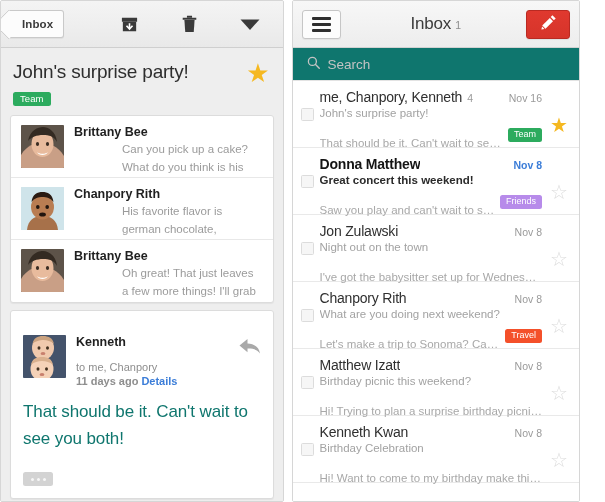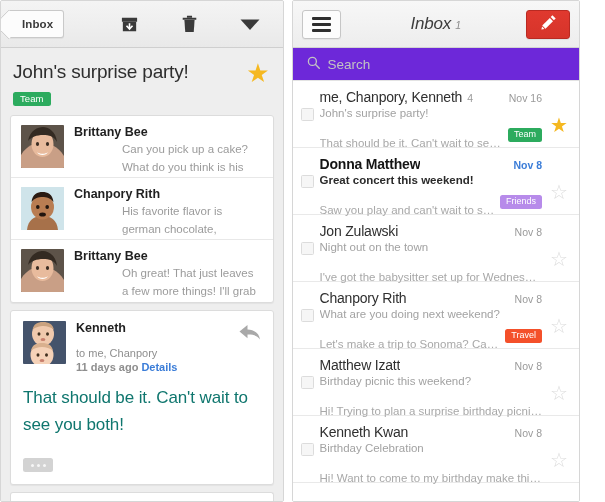--- a/index.html
+++ b/index.html
@@ -143,21 +143,21 @@
   }
   .msg-snippet {
     font-size: 11.5px;
     color: #9b9b9b;
     line-height: 1.5;
     -webkit-mask-image: linear-gradient(to bottom, #000 55%, rgba(0,0,0,.25) 100%);
     mask-image: linear-gradient(to bottom, #000 55%, rgba(0,0,0,.25) 100%);
     margin-left: 48px;
   }
 
-  .msg-open { padding: 10px 12px 12px 12px; }
+  .msg-open { padding: 24px 12px 12px 12px; }
   .msg-open-head { display: flex; gap: 10px; position: relative; }
   .msg-meta { flex: 1 1 auto; min-width: 0; }
   .msg-to { font-size: 11px; color: #8e8e8e; margin-top: 12px; }
   .msg-time { font-size: 11px; color: #8e8e8e; margin-top: 2px; font-weight: bold; }
   .msg-details { color: #3b7dd8; margin-left: 3px; }
   .reply-ico { flex: 0 0 auto; padding-top: 2px; }
   .msg-text {
     font-size: 17px;
     color: #0f766e;
     line-height: 1.55;
@@ -188,21 +188,20 @@
     flex-direction: column;
   }
   .inbox-toolbar {
     height: 47px; flex: 0 0 47px;
     background: linear-gradient(#f7f7f7, #ededed);
     border-bottom: 1px solid #d2d2d2;
     display: flex;
     align-items: center;
     padding: 16px 9px;
     position: relative;
-    font-style: italic;
   }
   .hamburger {
     width: 39px; height: 29px;
     background: #fcfcfc;
     border: 1px solid #c6c6c6;
     border-radius: 3px;
     display: flex;
     flex-direction: column;
     align-items: center;
     justify-content: center;
@@ -230,21 +229,21 @@
     box-shadow: 0 1px 1px rgba(0,0,0,.07);
     position: relative; z-index: 2;
   }
   .search-bar {
     height: 33px; flex: 0 0 33px;
     border-bottom: 1px solid #e3e3e3;
     display: flex;
     align-items: center;
     gap: 8px;
     padding: 0 14px;
-    background: #6d28d9;
+    background: #0f766e;
   }
   .search-text { font-size: 13.5px; color: #c3c3c3; }
 
   .mail-list { flex: 1 1 auto; overflow: hidden; background: #fff; }
   .mail-row {
     border-bottom: 1px solid #e9e9e9;
     padding: 8px 9px 8px 8px;
     display: flex;
     gap: 6px;
     height: 67px;

